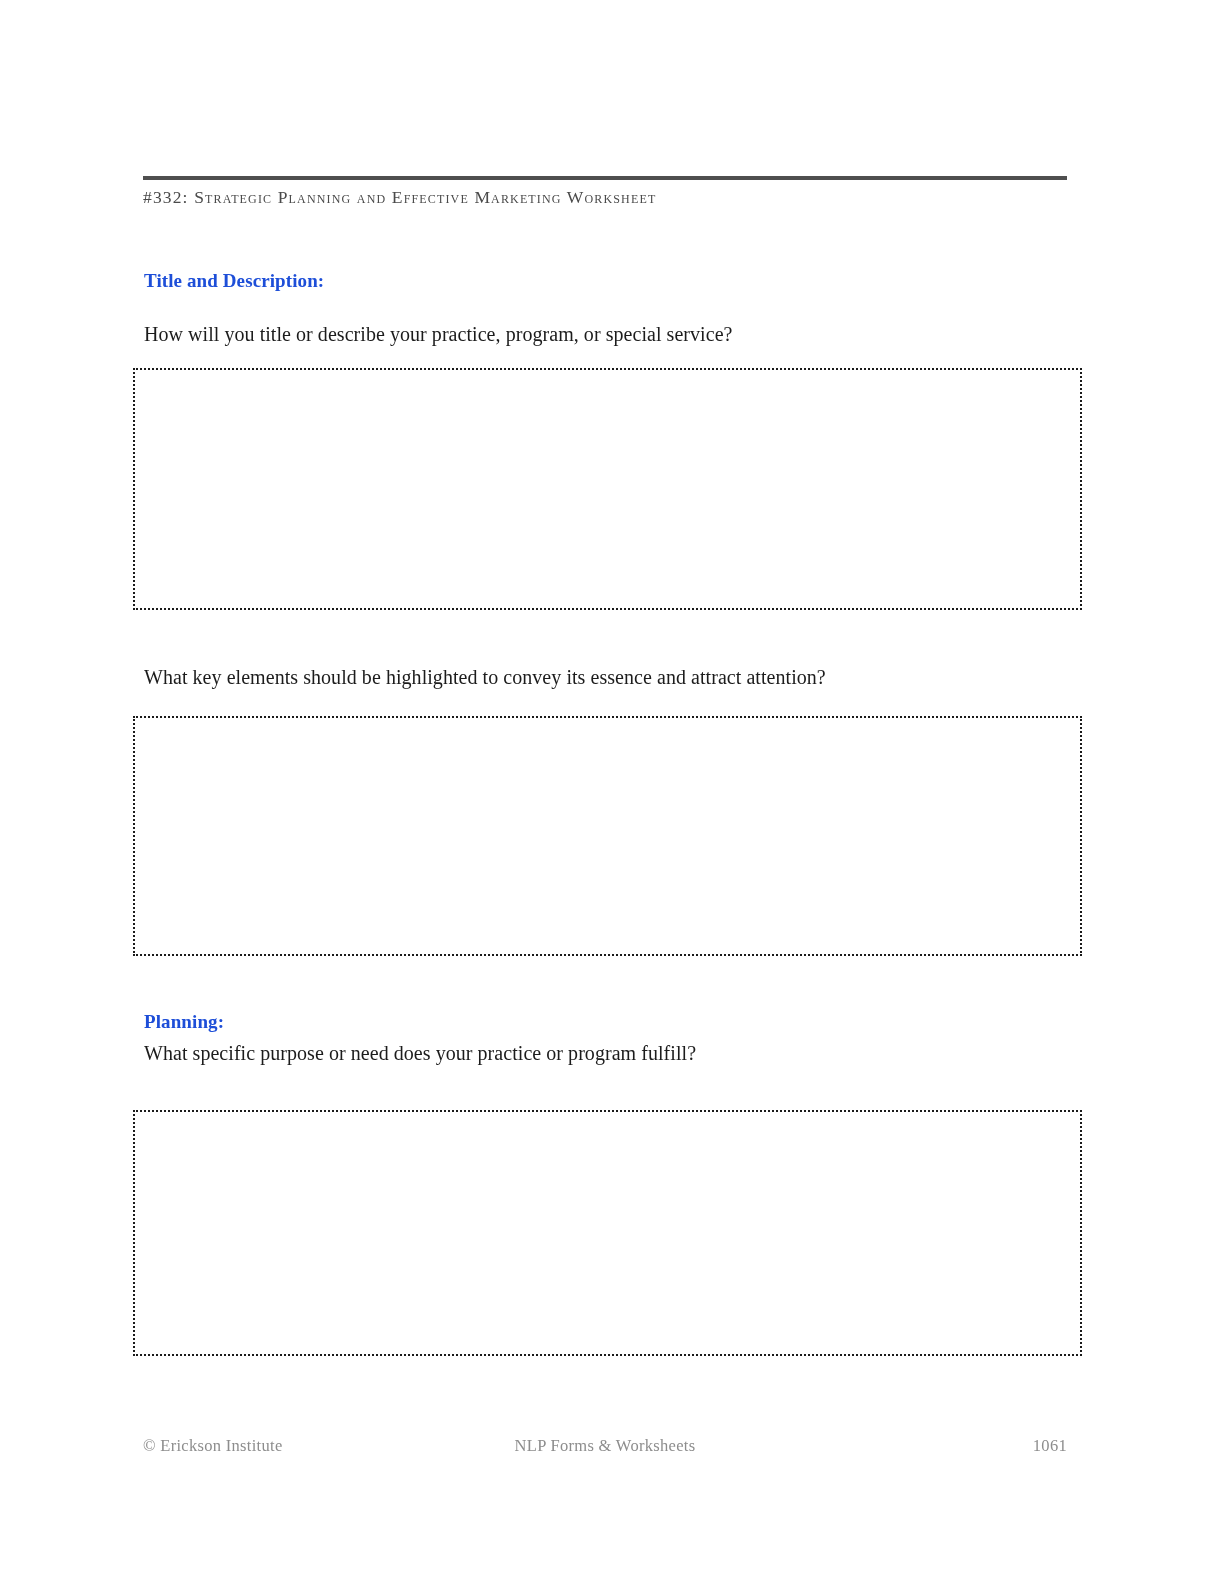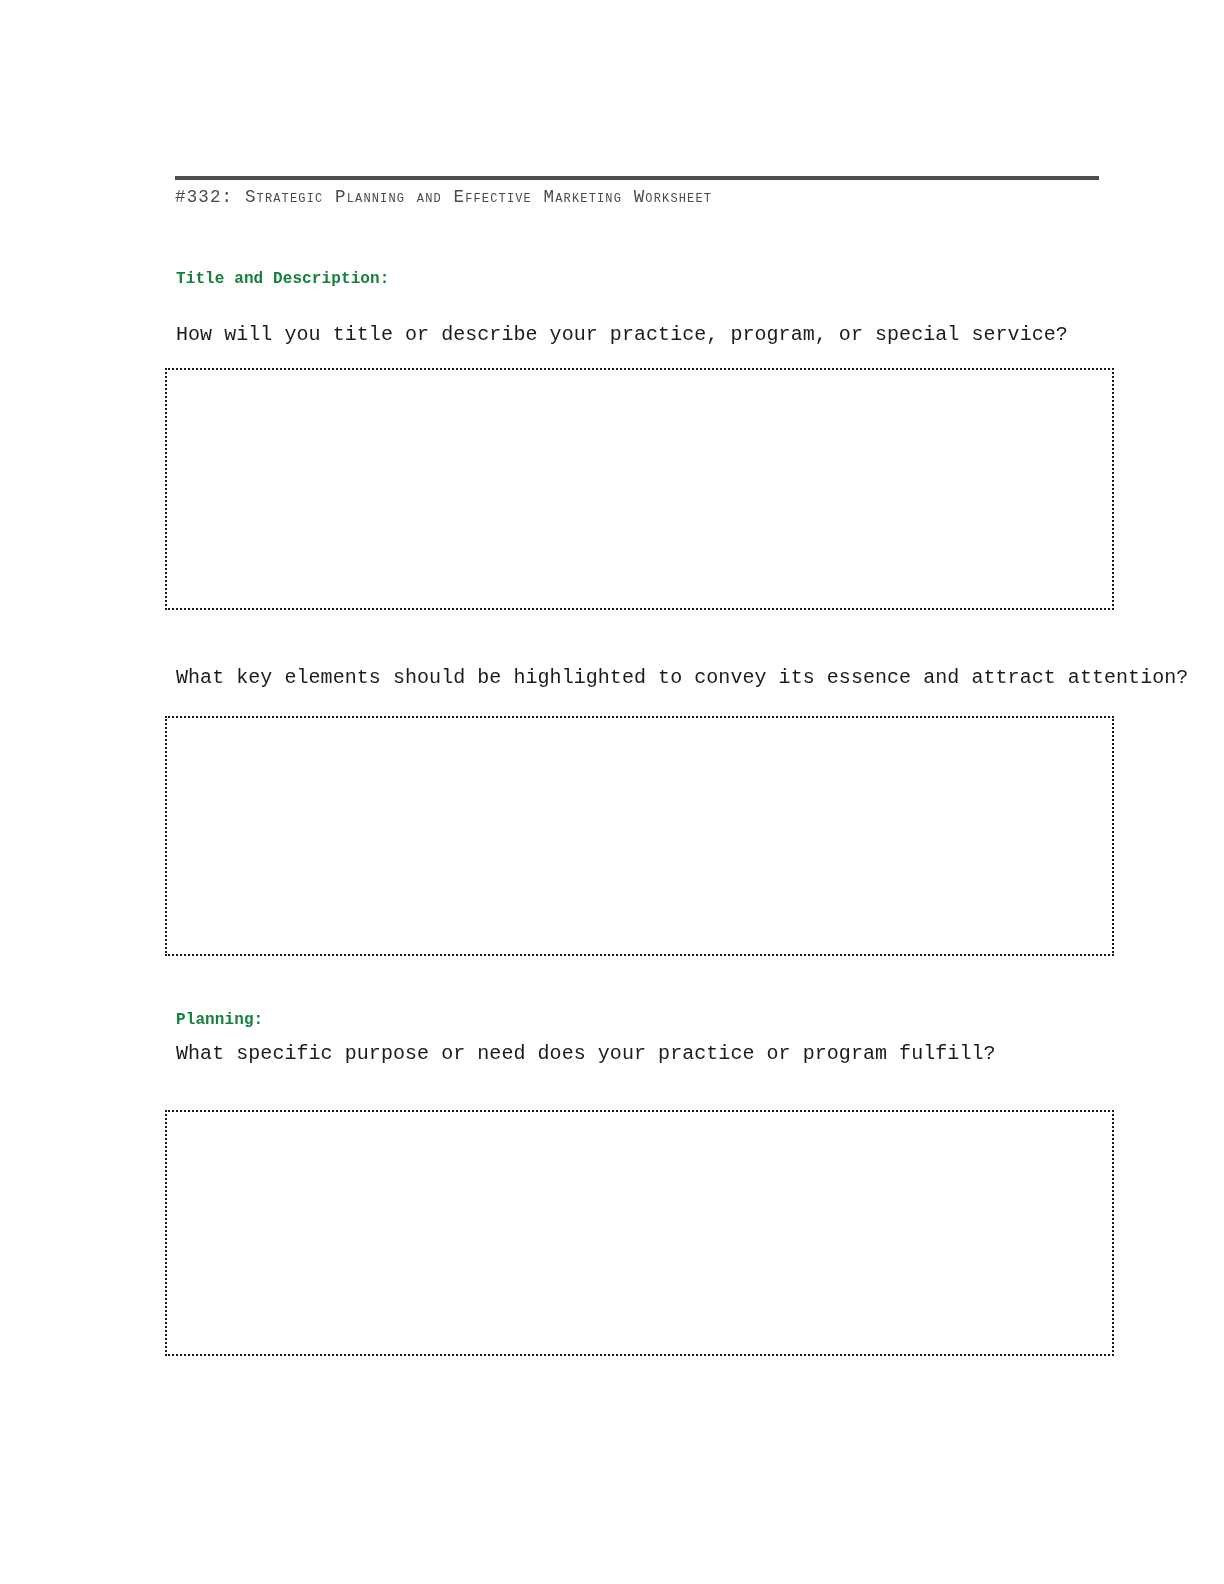--- a/index.html
+++ b/index.html
@@ -5,24 +5,23 @@
   html, body {
     margin: 0;
     padding: 0;
     background: #ffffff;
   }
   .page {
     position: relative;
     width: 1184px;
     height: 1584px;
     background: #ffffff;
-    font-family: Liberation Mono, monospace;
+    font-family: Liberation Serif, serif;
     overflow: hidden;
     box-sizing: border-box;
-    margin-left: 32px;
   }
 
   
   .header-rule {
     position: absolute;
     left: 143px;
     top: 176px;
     width: 924px;
     height: 4px;
     background: #4f4f4f;
@@ -36,23 +35,23 @@
     letter-spacing: 1.15px;
     color: #4a4a4a;
     white-space: nowrap;
     line-height: 22px;
   }
 
   
   .section-heading {
     position: absolute;
     left: 144px;
-    font-size: 16px;
+    font-size: 19px;
     font-weight: bold;
-    color: #15803d;
+    color: #1d4ed8;
     white-space: nowrap;
     letter-spacing: 0.1px;
   }
   .question {
     position: absolute;
     left: 144px;
     font-size: 20px;
     font-weight: normal;
     color: #1c1c1c;
     white-space: nowrap;
@@ -118,14 +117,19 @@
   <div class="question" style="top:666px;">What key elements should be highlighted to convey its essence and attract attention?</div>
 
   <div class="answer-box" style="top:716px;height:240px;"></div>
 
   <div class="section-heading" style="top:1011px;">Planning:</div>
 
   <div class="question" style="top:1042px;">What specific purpose or need does your practice or program fulfill?</div>
 
   <div class="answer-box" style="top:1110px;height:246px;"></div>
 
+  <div class="footer">
+    <span class="footer-left">© Erickson Institute</span>
+    <span class="footer-center">NLP Forms &amp; Worksheets</span>
+    <span class="footer-right">1061</span>
+  </div>
 
 </div>
 
 </body></html>

